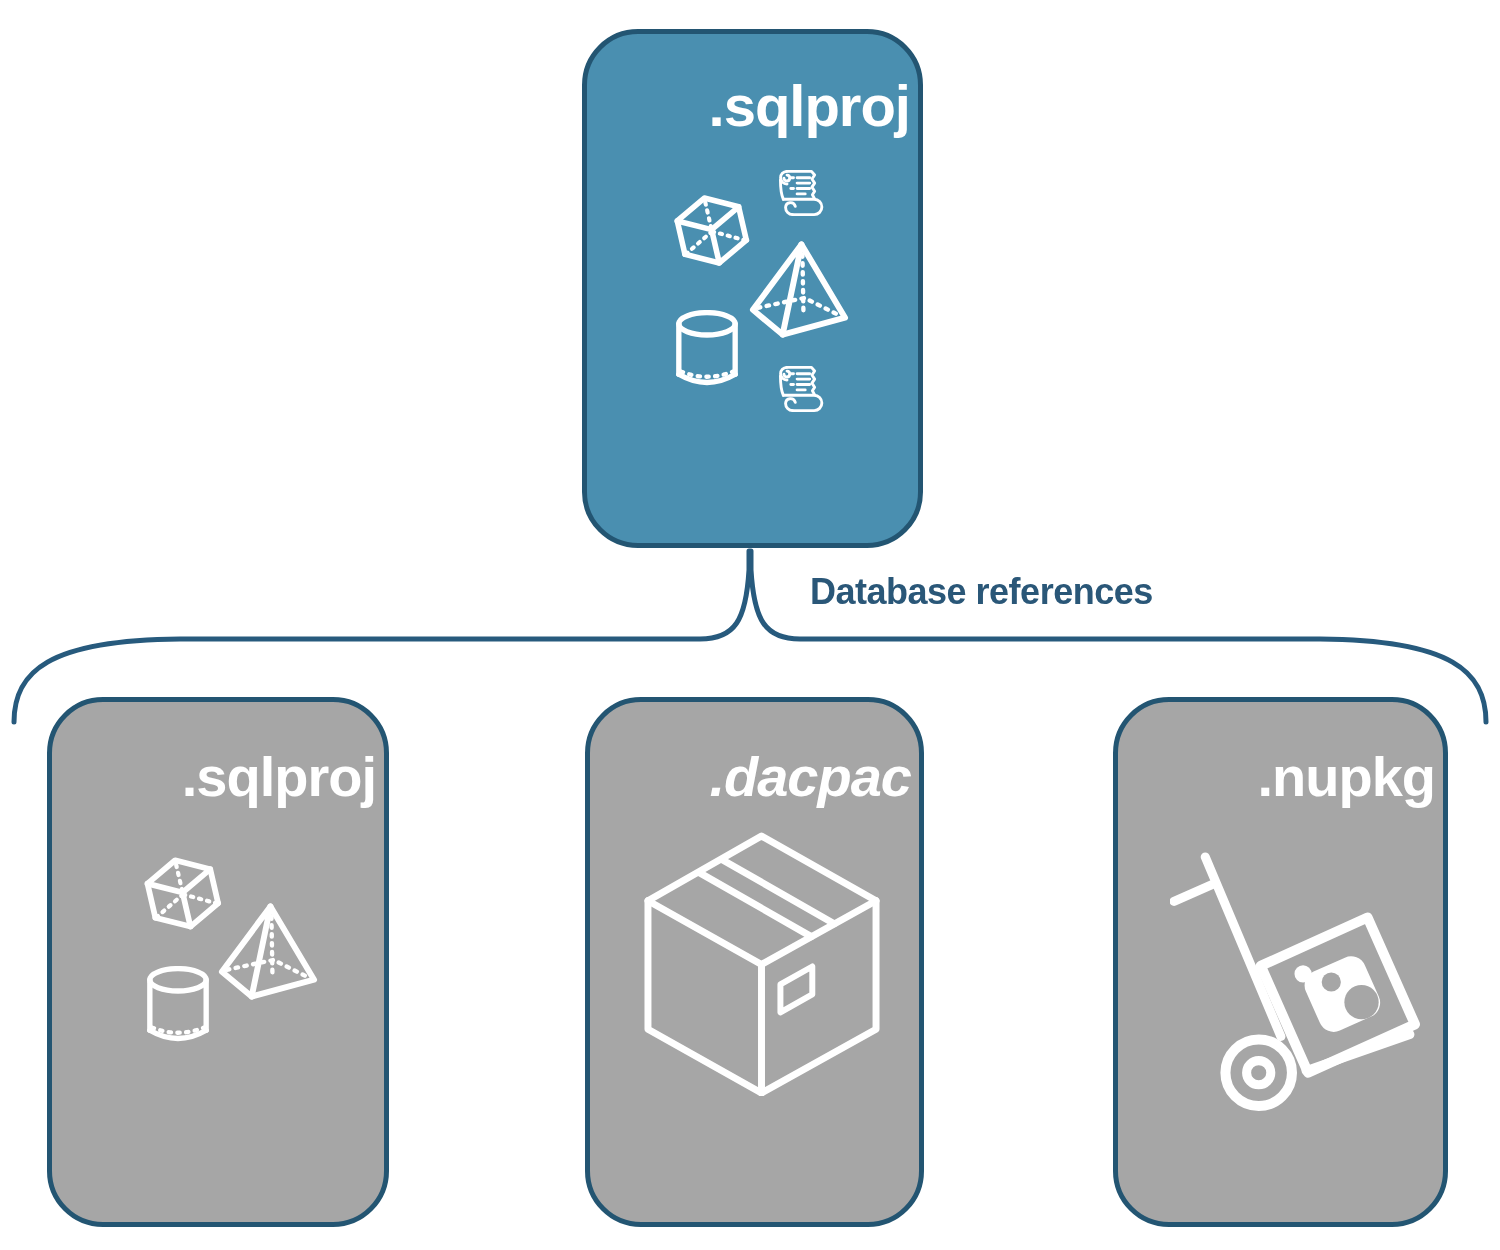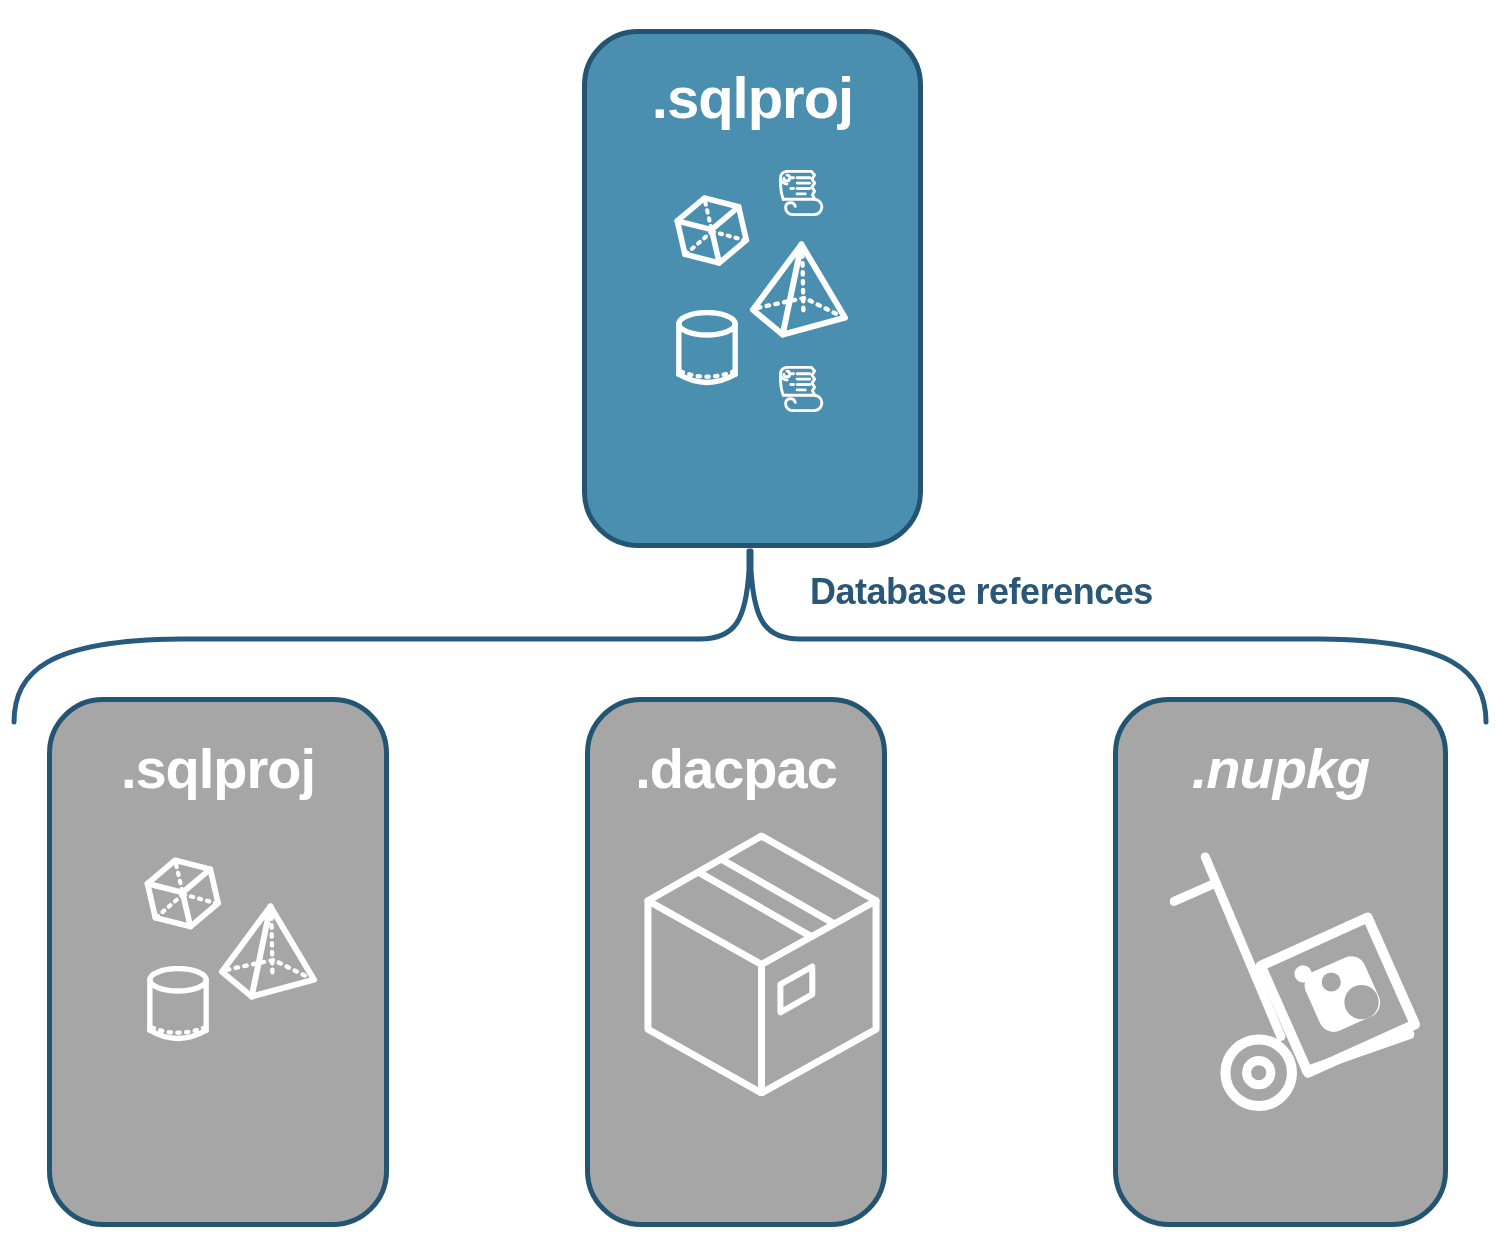--- a/index.html
+++ b/index.html
@@ -13,24 +13,24 @@
     font-size:36px; font-weight:700; letter-spacing:-0.5px;
     color:#2a5778; white-space:nowrap;
   }
   .card {
     position:absolute; box-sizing:border-box;
     border:5px solid #235572; border-radius:56px;
   }
   .card-root { left:582px; top:29px;  width:341px; height:519px; background:#4a8fb0; }
   .card-child { top:697px; height:530px; background:#a6a6a6; }
   .card-sqlproj-child { left:47px;   width:342px; }
-  .card-dacpac       { left:585px;  width:302px; }
-  .card-nupkg        { left:1113px; width:335px;font-style:italic; }
+  .card-dacpac       { left:585px;  width:339px;font-style:italic; }
+  .card-nupkg        { left:1113px; width:335px; }
   .card-title {
-    margin:0; padding-top:30px; text-align:center;
+    margin:8px; padding-top:30px; text-align:right;
     font-size:58px; font-weight:700; letter-spacing:-1px; color:#ffffff;
   }
   .card-child .card-title { font-size:56px; padding-top:34px; }
   .icon { position:absolute; }
   
   .root-scroll-1 { left:184px; top:132px; width:54px;  height:54px; }
   .root-cube     { left:80px;  top:156px; width:90px;  height:90px; }
   .root-pyramid  { left:158px; top:204px; width:104px; height:100px; }
   .root-cylinder { left:86px;  top:276px; width:68px;  height:82px; }
   .root-scroll-2 { left:184px; top:328px; width:54px;  height:54px; }

